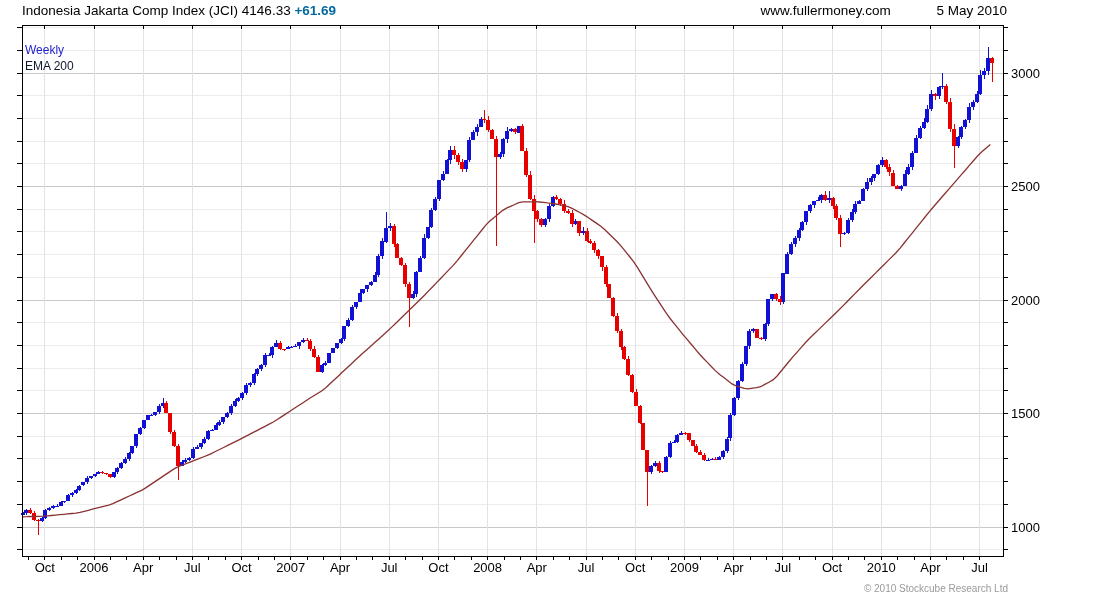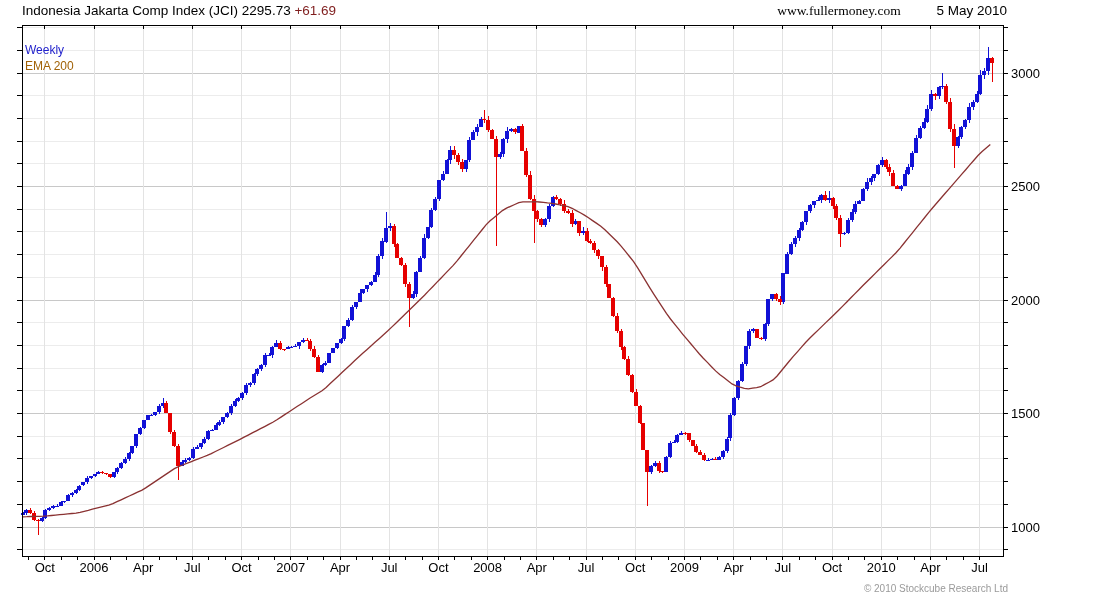--- a/index.html
+++ b/index.html
@@ -1,24 +1,24 @@
 <!DOCTYPE html>
 <html><head>
 <meta charset="utf-8">
 <style>
   html,body{margin:0;padding:0;background:#fff;}
   .page{position:relative;width:1100px;height:600px;background:#ffffff;overflow:hidden;
         font-family:"Liberation Sans",sans-serif;-webkit-font-smoothing:none;}
   .hdr-title{position:absolute;left:22px;top:3px;font-size:13.5px;color:#000;white-space:nowrap;}
-  .hdr-title .chg{color:#7f1d1d;}
+  .hdr-title .chg{color:#0369a1;font-weight:bold;}
   .hdr-src{position:absolute;right:93px;top:3px;font-size:13.5px;color:#000;white-space:nowrap;}
-  .hdr-src .site{margin-right:32px;font-family:Liberation Serif, serif;}
+  .hdr-src .site{margin-right:42px;}
   .legend{position:absolute;left:25px;top:42px;font-size:12px;line-height:16px;}
   .legend .lg-weekly{color:#2222cc;}
-  .legend .lg-ema{color:#a16207;}
+  .legend .lg-ema{color:#0f172a;}
   .copyright{position:absolute;right:92px;top:583px;font-size:10px;color:#9a9a9a;white-space:nowrap;text-align:center;}
   svg{position:absolute;left:0;top:0;}
   text{font-family:"Liberation Sans",sans-serif;}
 </style>
 </head>
 <body>
 
 <div class="page">
 
   <svg id="chart" width="1100" height="600">
@@ -236,21 +236,21 @@
         <text x="733.5999999999999" y="572" font-size="13" fill="#000000" text-anchor="middle">Apr</text>
         <text x="782.8" y="572" font-size="13" fill="#000000" text-anchor="middle">Jul</text>
         <text x="831.9999999999999" y="572" font-size="13" fill="#000000" text-anchor="middle">Oct</text>
         <text x="881.1999999999999" y="572" font-size="13" fill="#000000" text-anchor="middle">2010</text>
         <text x="930.4" y="572" font-size="13" fill="#000000" text-anchor="middle">Apr</text>
         <text x="979.5999999999999" y="572" font-size="13" fill="#000000" text-anchor="middle">Jul</text>
       </g>
     </svg>
 
   <div class="hdr-title">
-    <span>Indonesia Jakarta Comp Index (JCI) 2295.73</span>
+    <span>Indonesia Jakarta Comp Index (JCI) 4146.33</span>
     <span class="chg">+61.69</span>
   </div>
 
   <div class="hdr-src">
     <span class="site">www.fullermoney.com</span>
     <span class="date">5 May 2010</span>
   </div>
 
   <div class="legend">
     <div class="lg-weekly">Weekly</div>

